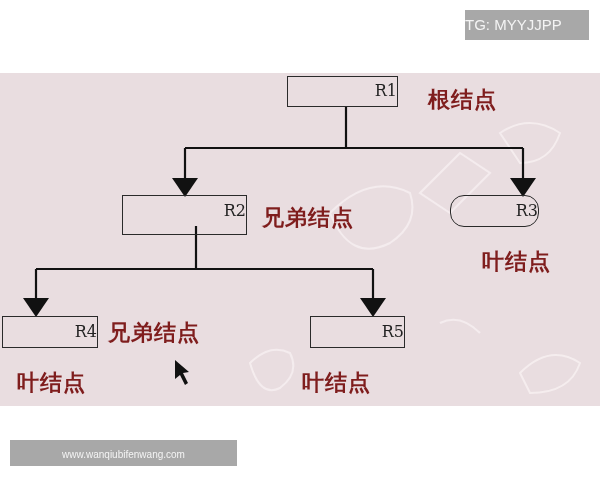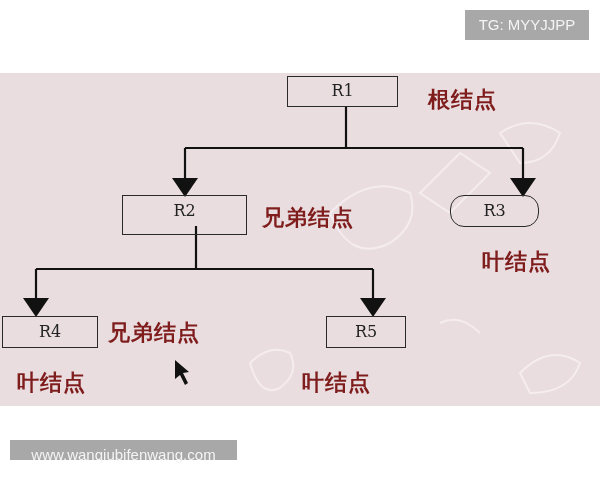--- a/index.html
+++ b/index.html
@@ -1,22 +1,22 @@
 <!DOCTYPE html>
 <html><head>
 <meta charset="utf-8">
 <style>
   html, body { margin:0; padding:0; }
   body { width:600px; height:480px; background:#ffffff; position:relative; overflow:hidden; font-family:"DejaVu Sans", sans-serif; }
   .badge { position:absolute; background:#a8a8a8; color:#f4f4f4; font-family:"Liberation Sans", sans-serif; }
-  .badge-top { left:465px; top:10px; width:124px; height:30px; font-size:15px; line-height:30px; text-align:center; }
-  .badge-bottom { left:10px; top:440px; width:227px; height:20px; font-size:15px; line-height:30px; text-align:center; }
+  .badge-top { left:465px; top:10px; width:124px; height:30px; font-size:15px; line-height:30px; text-align:left; }
+  .badge-bottom { left:10px; top:440px; width:227px; height:26px; font-size:10px; line-height:30px; text-align:center; }
   .panel { position:absolute; left:0; top:73px; width:600px; height:333px; background:#e9dde0; overflow:hidden; }
   .wm { position:absolute; left:0; top:0; }
-  .node { position:absolute; border:1.5px solid #2a2a2a; box-sizing:border-box; text-align:center; font-family:"DejaVu Serif", serif; font-size:16px; color:#222; background:transparent; }
+  .node { position:absolute; border:1.5px solid #2a2a2a; box-sizing:border-box; text-align:right; font-family:"DejaVu Serif", serif; font-size:16px; color:#222; background:transparent; }
   .label { position:absolute; font-family:"DejaVu Sans", sans-serif; font-size:22px; font-weight:bold; color:#7f1d1d; letter-spacing:1px; white-space:nowrap; }
   svg.lines { position:absolute; left:0; top:0; }
 </style>
 </head>
 <body>
 
 <div class="badge badge-top">TG: MYYJJPP</div>
 
 <div class="panel">
 
@@ -74,19 +74,19 @@
     <span>R3</span>
   </div>
   <div class="label" style="left:482px; top:174px;">叶结点</div>
 
   <div class="node" style="left:2px; top:243px; width:96px; height:32px; line-height:29px;">
     <span>R4</span>
   </div>
   <div class="label" style="left:108px; top:245px;">兄弟结点</div>
   <div class="label" style="left:17px; top:295px;">叶结点</div>
 
-  <div class="node" style="left:310px; top:243px; width:80px; height:32px; line-height:29px;margin-left:16px;">
+  <div class="node" style="left:310px; top:243px; width:95px; height:32px; line-height:29px;">
     <span>R5</span>
   </div>
   <div class="label" style="left:302px; top:295px;">叶结点</div>
 </div>
 
 <div class="badge badge-bottom">www.wanqiubifenwang.com</div>
 
 </body></html>

